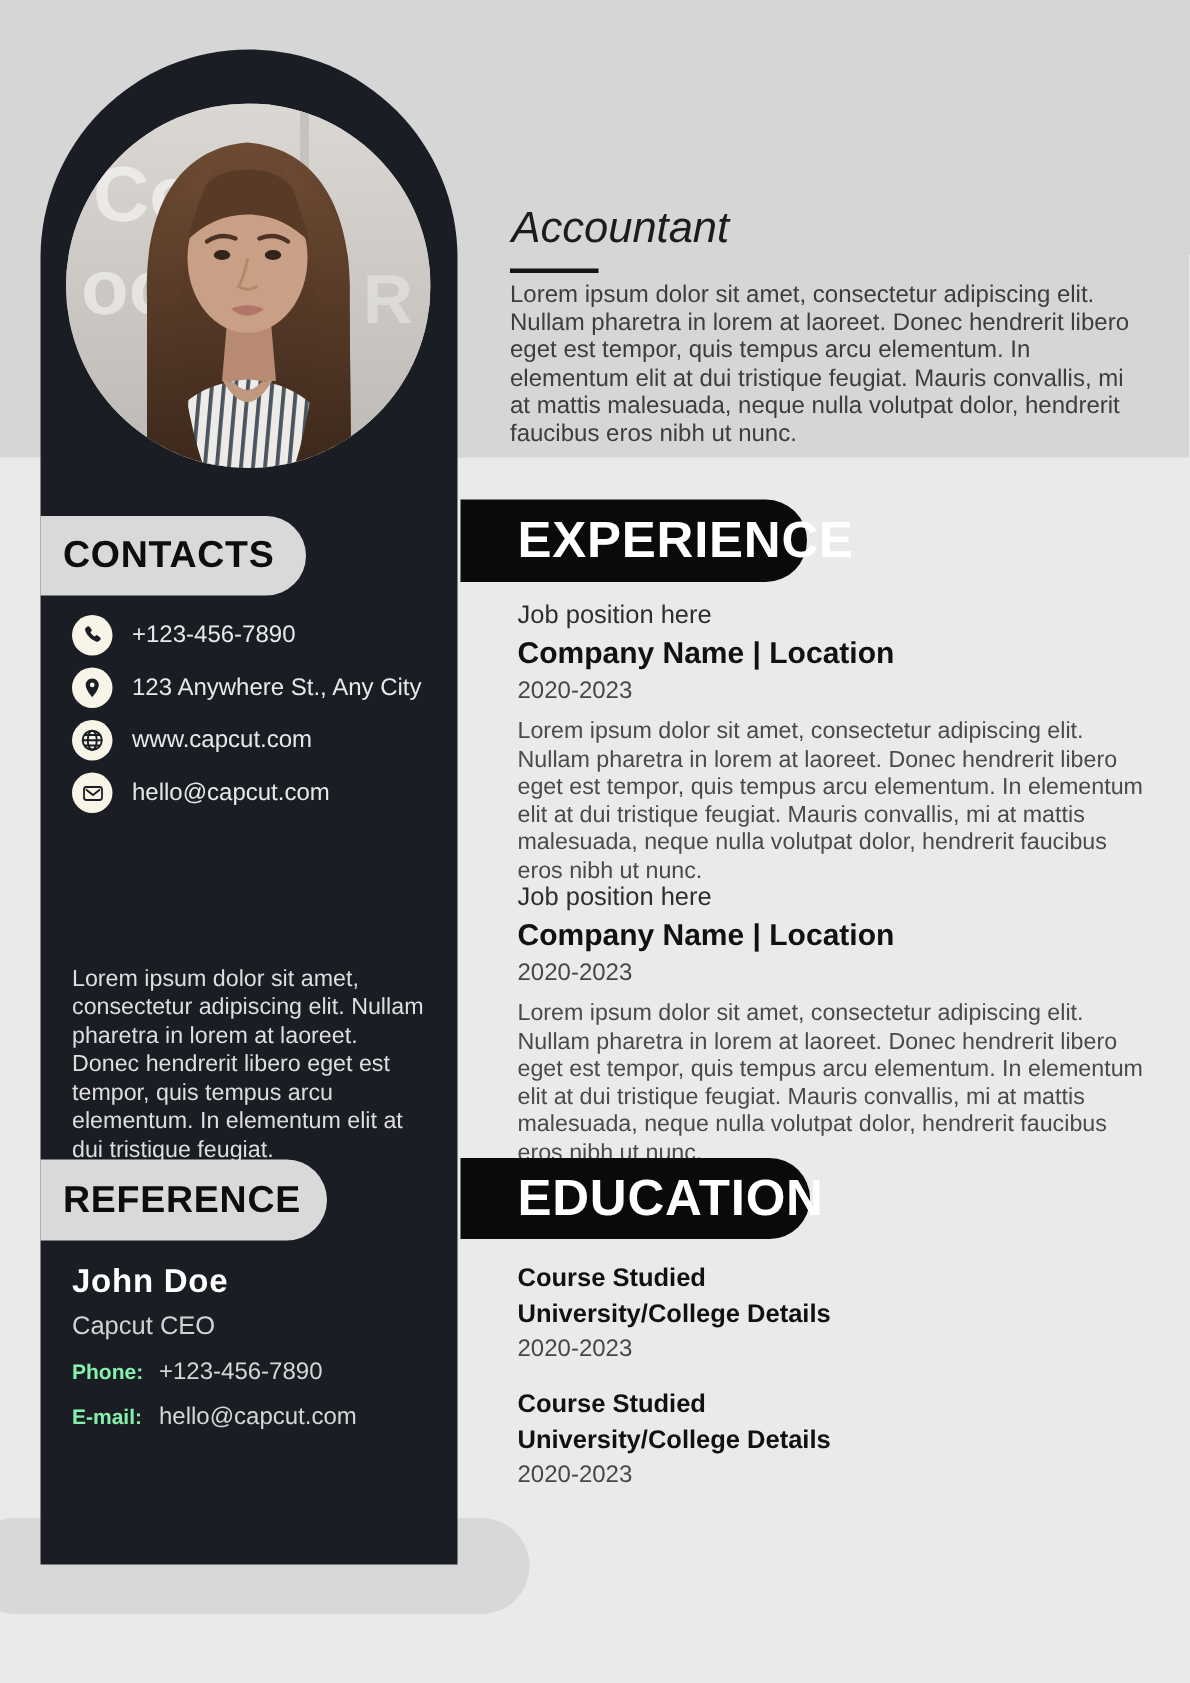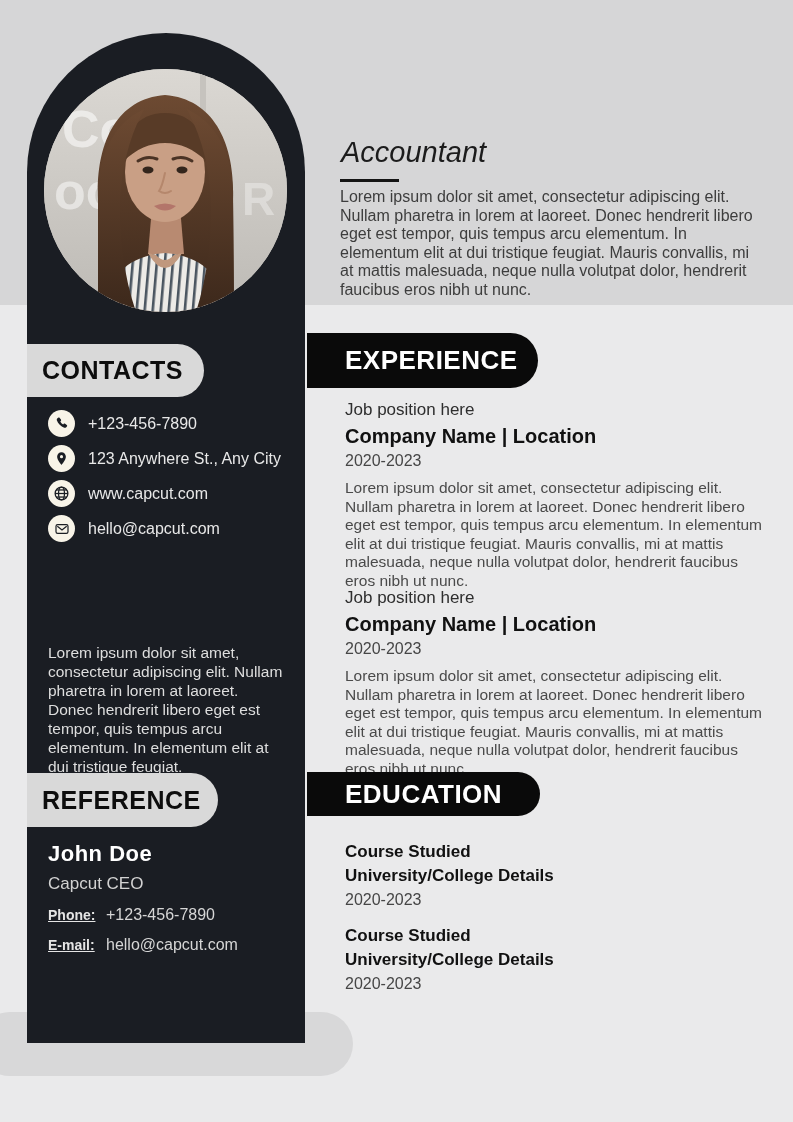--- a/index.html
+++ b/index.html
@@ -89,21 +89,21 @@
     left: 21px; top: 610px;
     width: 237px;
     color: #dedede;
     font-size: 15.5px;
     line-height: 19px;
   }
   .ref-block { position: absolute; left: 21px; top: 808px; width: 245px; }
   .ref-name { color: #ffffff; font-weight: bold; font-size: 22px; letter-spacing: 0.5px; }
   .ref-role { color: #d2d2d2; font-size: 17px; margin-top: 7px; }
   .ref-line { display: flex; align-items: baseline; margin-top: 12px; }
-  .ref-label { color: #e5e5e5; font-weight: bold; font-size: 14px; width: 58px; flex: 0 0 58px; text-decoration: underline; }
+  .ref-label { color: #86efac; font-weight: bold; font-size: 14px; width: 58px; flex: 0 0 58px; }
   .ref-value { color: #d6d6d6; font-size: 16px; }
 
   
   .name {
     position: absolute;
     left: 339px; top: 88px;
     font-size: 45px;
     font-weight: bold;
     letter-spacing: 1.5px;
     color: #141414;
@@ -133,26 +133,26 @@
   .black-pill {
     position: absolute;
     left: 307px;
     background: #0a0a0a;
     border-radius: 0 28px 28px 0;
     display: flex;
     align-items: center;
     padding-left: 38px;
     color: #ffffff;
     font-weight: bold;
-    font-size: 26px;
+    font-size: 34px;
     letter-spacing: 0.5px;
     z-index: 3;
   }
   .pill-experience { top: 333px; width: 231px; height: 55px; }
-  .pill-education  { top: 772px; width: 233px; height: 44px; }
+  .pill-education  { top: 772px; width: 233px; height: 54px; }
 
   .entry { position: absolute; left: 345px; width: 418px; }
   .entry-position { font-size: 17px; color: #2e2e2e; }
   .entry-company  { font-size: 20px; font-weight: bold; color: #111111; margin-top: 5px; }
   .entry-dates    { font-size: 16px; color: #464646; margin-top: 4px; }
   .entry-desc     { font-size: 15.5px; line-height: 18.6px; color: #4a4a4a; margin-top: 9px; }
   .exp-1 { top: 400px; }
   .exp-2 { top: 588px; }
 
   .edu-entry { position: absolute; left: 345px; width: 418px; }

